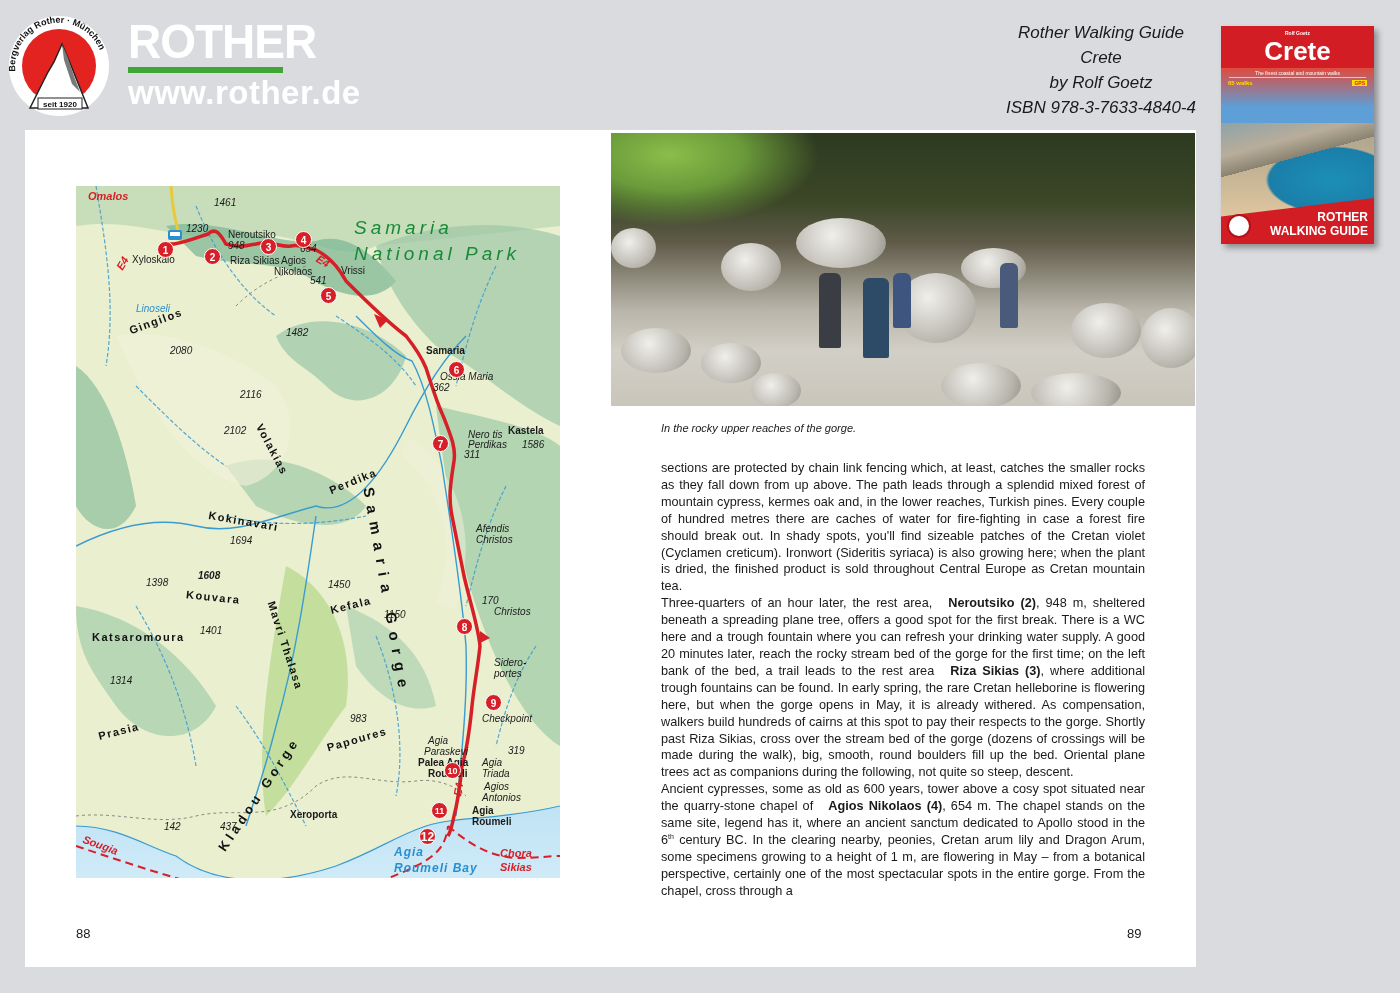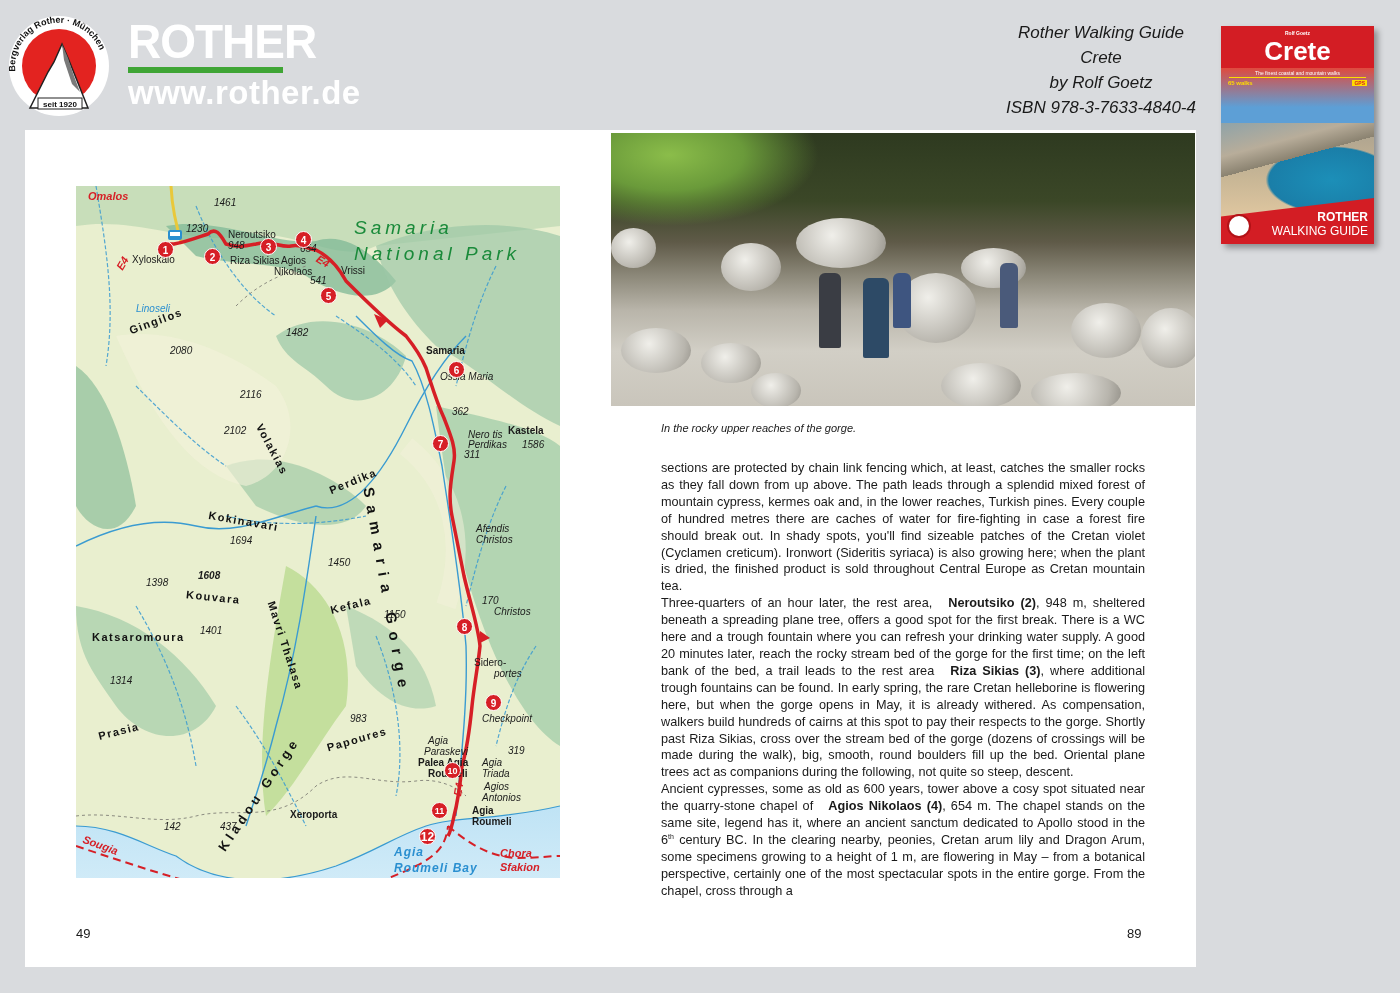--- a/index.html
+++ b/index.html
@@ -21,21 +21,21 @@
   .cover-sub { position: absolute; top: 44px; left: 0; right: 0; text-align: center; color: #fff; font-size: 5px; }
   .cover-line { position: absolute; top: 51px; left: 8px; right: 8px; height: 1px; background: #ffdd00; }
   .cover-walks { position: absolute; top: 54px; left: 7px; color: #ffdd00; font-size: 6px; font-weight: bold; }
   .cover-gps { position: absolute; top: 54px; right: 7px; background: #ffdd00; color: #d31d24; font-size: 5px; font-weight: bold; padding: 0 2px; }
   .cover-photo { position: absolute; top: 97px; left: 0; right: 0; height: 95px;
      background: linear-gradient(165deg, #8fa3a8 0%, #b8ad9a 25%, #8a8270 40%, transparent 40%),
                  radial-gradient(ellipse at 72% 60%, #1c8fb8 0%, #1a7ea8 40%, transparent 42%),
                  linear-gradient(#a9a08e, #c9b796 60%, #e0c7a0); }
   .cover-footer { position: absolute; bottom: 0; left: 0; right: 0; height: 46px; background: #d31d24; clip-path: polygon(0 40%, 100% 0, 100% 100%, 0 100%); }
   .cover-brand1 { position: absolute; bottom: 20px; right: 6px; color: #fff; font-weight: bold; font-size: 12px; }
-  .cover-brand2 { position: absolute; bottom: 6px; right: 6px; color: #fff; font-weight: normal; font-size: 12px; margin-left: 10px; }
+  .cover-brand2 { position: absolute; bottom: 6px; right: 6px; color: #fff; font-weight: bold; font-size: 12px; margin-left: 10px; }
   .cover-logo { position: absolute; bottom: 6px; left: 6px; width: 24px; height: 24px; border-radius: 50%; background: #fff; border: 2px solid #b31217; }
 
   
   .spread { position: absolute; left: 25px; top: 130px; width: 1171px; height: 837px; background: #ffffff; }
 
   .map { position: absolute; left: 76px; top: 186px; width: 484px; height: 692px; overflow: hidden; background: #e7efd0; }
   .map svg { position: absolute; left: 0; top: 0; }
 
   .page-num { position: absolute; font-size: 13px; color: #1a1a1a; }
 
@@ -198,21 +198,21 @@
   <div class="ml park" style="left:278px;top:32px;">Samaria</div>
   <div class="ml park" style="left:278px;top:58px;">National Park</div>
 
   <div class="ml place" style="left:60px;top:118px;color:#2a8fd0;font-style:italic;">Linoseli</div>
   <div class="ml region" style="left:52px;top:130px;transform:rotate(-20deg);">Gingilos</div>
   <div class="ml peak" style="left:210px;top:142px;">1482</div>
   <div class="ml peak" style="left:94px;top:160px;">2080</div>
 
   <div class="ml placeb" style="left:350px;top:160px;">Samaria</div>
   <div class="ml place" style="left:364px;top:186px;font-style:italic;">Ossia Maria</div>
-  <div class="ml peak" style="left:376px;top:197px;margin-top:24px;">362</div>
+  <div class="ml peak" style="left:357px;top:197px;">362</div>
 
   <div class="ml peak" style="left:164px;top:204px;">2116</div>
   <div class="ml peak" style="left:148px;top:240px;">2102</div>
   <div class="ml region" style="left:168px;top:258px;transform:rotate(62deg);">Volakias</div>
   <div class="ml region" style="left:252px;top:290px;transform:rotate(-22deg);">Perdika</div>
 
   <div class="ml region" style="left:300px;top:300px;transform:rotate(80deg);font-size:15px;letter-spacing:8px;transform-origin:left top;">Samaria Gorge</div>
 
   <div class="ml place" style="left:392px;top:244px;font-style:italic;">Nero tis</div>
   <div class="ml place" style="left:392px;top:254px;font-style:italic;">Perdikas</div>
@@ -220,31 +220,31 @@
   <div class="ml placeb" style="left:432px;top:240px;">Kastela</div>
   <div class="ml peak" style="left:446px;top:254px;">1586</div>
 
   <div class="ml place" style="left:400px;top:338px;font-style:italic;text-align:center;">Afendis</div>
   <div class="ml place" style="left:400px;top:349px;font-style:italic;">Christos</div>
 
   <div class="ml region" style="left:132px;top:330px;transform:rotate(10deg);">Kokinavari</div>
   <div class="ml peak" style="left:154px;top:350px;">1694</div>
   <div class="ml peak" style="left:122px;top:385px;font-weight:bold;">1608</div>
   <div class="ml peak" style="left:70px;top:392px;">1398</div>
-  <div class="ml peak" style="left:252px;top:372px;">1450</div>
+  <div class="ml peak" style="left:252px;top:394px;">1450</div>
   <div class="ml region" style="left:110px;top:406px;transform:rotate(6deg);">Kouvara</div>
   <div class="ml region" style="left:254px;top:414px;transform:rotate(-14deg);">Kefala</div>
   <div class="ml region" style="left:200px;top:414px;transform:rotate(72deg);transform-origin:left top;">Mavri Thalasa</div>
   <div class="ml peak" style="left:308px;top:424px;">1150</div>
   <div class="ml peak" style="left:124px;top:440px;">1401</div>
   <div class="ml region" style="left:16px;top:446px;">Katsaromoura</div>
 
   <div class="ml peak" style="left:406px;top:410px;">170</div>
   <div class="ml place" style="left:418px;top:421px;font-style:italic;">Christos</div>
-  <div class="ml place" style="left:398px;top:472px;">Sidero-</div>
+  <div class="ml place" style="left:418px;top:472px;font-style:italic;">Sidero-</div>
   <div class="ml place" style="left:418px;top:483px;font-style:italic;">portes</div>
   <div class="ml peak" style="left:34px;top:490px;">1314</div>
   <div class="ml place" style="left:406px;top:528px;font-style:italic;">Checkpoint</div>
 
   <div class="ml region" style="left:22px;top:540px;transform:rotate(-14deg);">Prasia</div>
   <div class="ml region" style="left:140px;top:660px;transform:rotate(-56deg);transform-origin:left top;font-size:13px;letter-spacing:4px;">Kladou Gorge</div>
   <div class="ml peak" style="left:274px;top:528px;">983</div>
   <div class="ml region" style="left:250px;top:548px;transform:rotate(-16deg);">Papoures</div>
 
   <div class="ml place" style="left:352px;top:550px;font-style:italic;">Agia</div>
@@ -261,40 +261,40 @@
   <div class="ml red" style="left:376px;top:598px;transform:rotate(-80deg);">E4</div>
 
   <div class="ml placeb" style="left:214px;top:624px;">Xeroporta</div>
   <div class="ml peak" style="left:88px;top:636px;">142</div>
   <div class="ml peak" style="left:144px;top:636px;">437</div>
 
   <div class="ml red" style="left:6px;top:654px;transform:rotate(20deg);">Sougia</div>
   <div class="ml sea" style="left:318px;top:660px;">Agia</div>
   <div class="ml sea" style="left:318px;top:676px;">Roumeli Bay</div>
   <div class="ml red" style="left:424px;top:662px;">Chora</div>
-  <div class="ml red" style="left:424px;top:676px;">Sfakion</div>
+  <div class="ml red" style="left:424px;top:676px;">Sikias</div>
 
   <div class="ml peak" style="left:12px;top:696px;font-style:normal;font-size:8px;">0</div>
   <div class="ml peak" style="left:72px;top:696px;font-style:normal;font-size:8px;">1km</div>
 
   <div class="wp" style="left:81px;top:55px;">1</div>
   <div class="wp" style="left:128px;top:62px;">2</div>
   <div class="wp" style="left:184px;top:52px;">3</div>
   <div class="wp" style="left:219px;top:45px;">4</div>
   <div class="wp" style="left:244px;top:101px;">5</div>
   <div class="wp" style="left:372px;top:175px;">6</div>
   <div class="wp" style="left:356px;top:249px;">7</div>
   <div class="wp" style="left:380px;top:432px;">8</div>
   <div class="wp" style="left:409px;top:508px;">9</div>
   <div class="wp" style="left:368px;top:576px;font-size:9px;">10</div>
   <div class="wp" style="left:355px;top:616px;font-size:9px;">11</div>
   <div class="wp" style="left:343px;top:642px;font-size:12px;">12</div>
 </div>
 
-<div class="page-num" style="left:76px;top:926px;">49</div>
+<div class="page-num" style="left:76px;top:926px;">88</div>
 
 <div class="photo" title="Hikers crossing the rocky stream bed in Samaria Gorge">
   <div class="rock" style="left:0;top:95px;width:45px;height:40px;"></div>
   <div class="rock" style="left:110px;top:110px;width:60px;height:48px;"></div>
   <div class="rock" style="left:185px;top:85px;width:90px;height:50px;"></div>
   <div class="rock" style="left:285px;top:140px;width:80px;height:70px;"></div>
   <div class="rock" style="left:350px;top:115px;width:65px;height:40px;"></div>
   <div class="rock" style="left:460px;top:170px;width:70px;height:55px;"></div>
   <div class="rock" style="left:530px;top:175px;width:60px;height:60px;"></div>
   <div class="rock" style="left:10px;top:195px;width:70px;height:45px;"></div>

